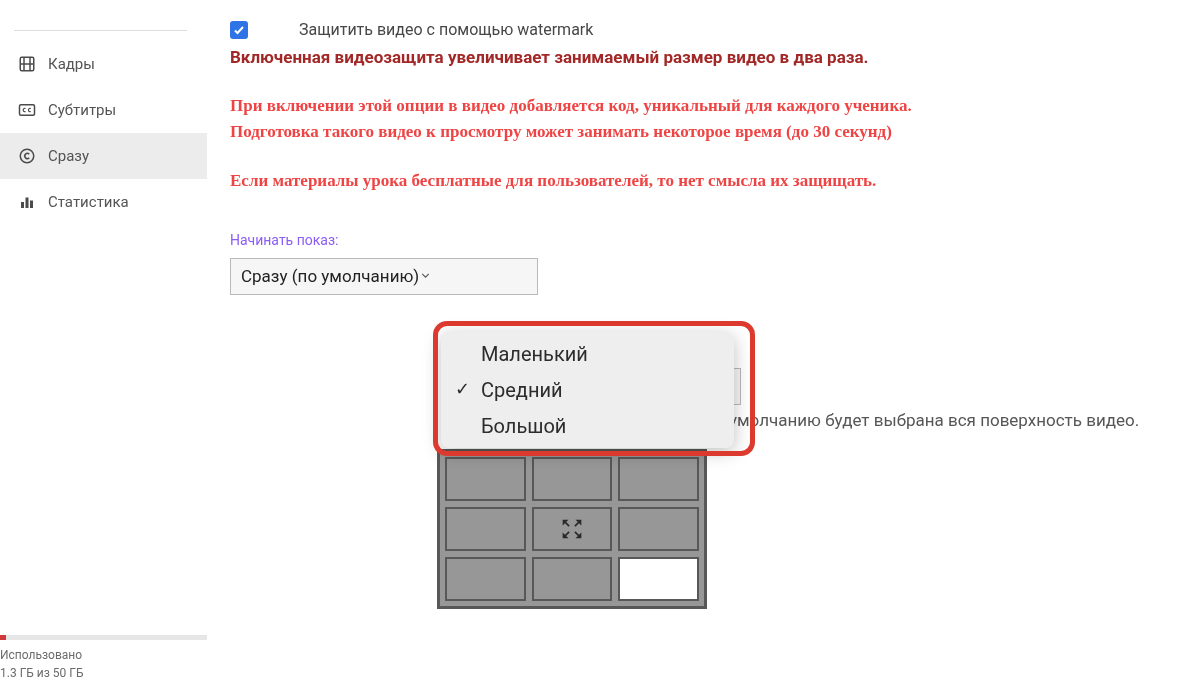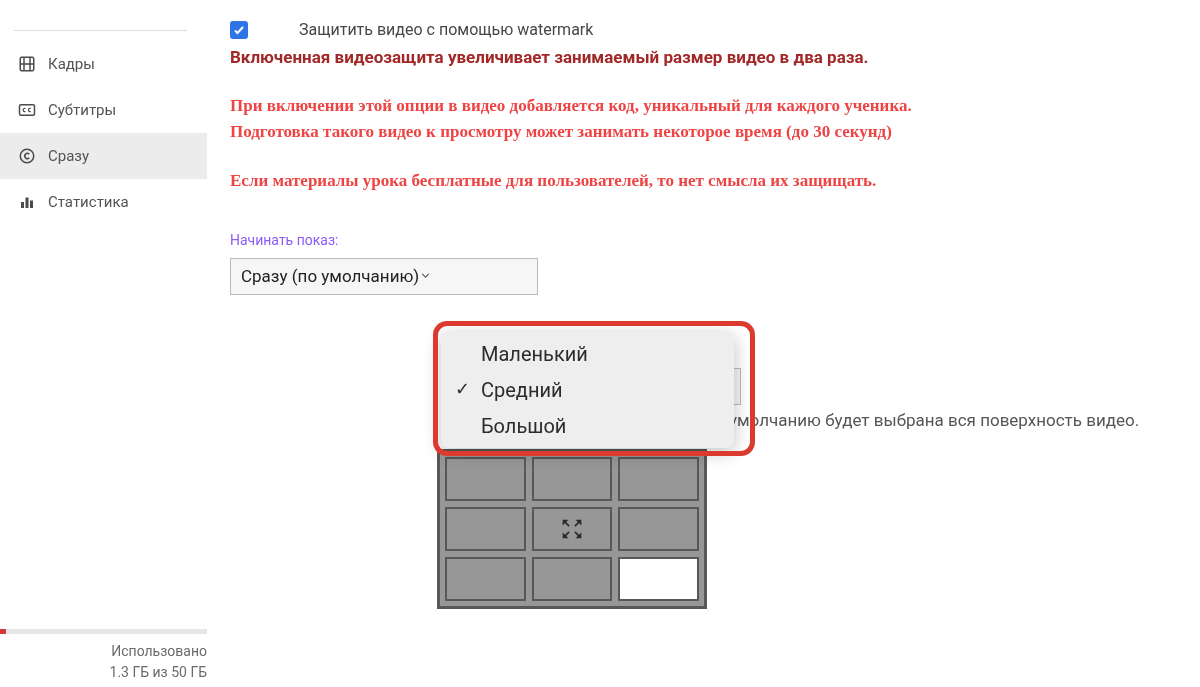--- a/index.html
+++ b/index.html
@@ -55,23 +55,23 @@
       background: #e6e6e6;
       margin: 0 0 7px 0;
       position: relative;
     }
     .storage-fill {
       height: 100%;
       width: 3%;
       background: #d13a3a;
     }
     .storage-text {
-      text-align: right;
+      text-align: left;
       color: #6b6b6b;
-      font-size: 14px;
+      font-size: 12px;
       line-height: 1.45;
     }
     .main {
       flex: 1;
       padding: 20px 30px 20px 23px;
       position: relative;
     }
     .checkbox-row {
       display: flex;
       align-items: center;

